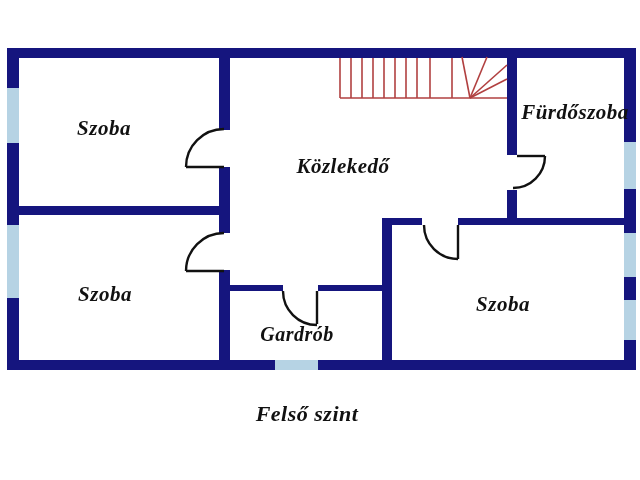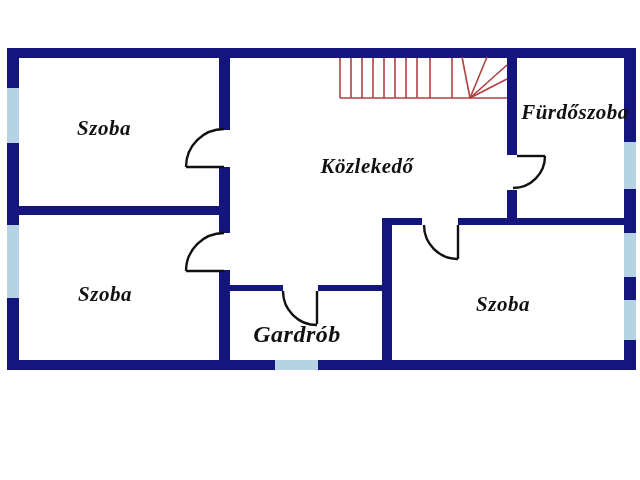--- a/index.html
+++ b/index.html
@@ -102,19 +102,20 @@
 
       <g>
         <path class="door" d="M317,291 L317,324"></path>
         <path class="door" d="M283,291 A34,34 0 0 0 317,325"></path>
       </g>
     </g>
   </svg>
 
   <div class="room-label" style="left:104px;top:128px;">Szoba</div>
   <div class="room-label" style="left:575px;top:112px;">Fürdőszoba</div>
-  <div class="room-label" style="left:367px;top:166px;">Közlekedő</div>
+  <div class="room-label" style="left:343px;top:166px;">Közlekedő</div>
   <div class="room-label" style="left:105px;top:294px;">Szoba</div>
-  <div class="room-label" style="left:297px;top:334px;font-size:24px;">Gardrób</div>
+  <div class="room-label" style="left:297px;top:334px;font-size:20px;">Gardrób</div>
   <div class="room-label" style="left:503px;top:304px;">Szoba</div>
 
+  <div class="floor-title" style="left:307px;top:414px;">Felső szint</div>
 
 </div>
 
 </body></html>

